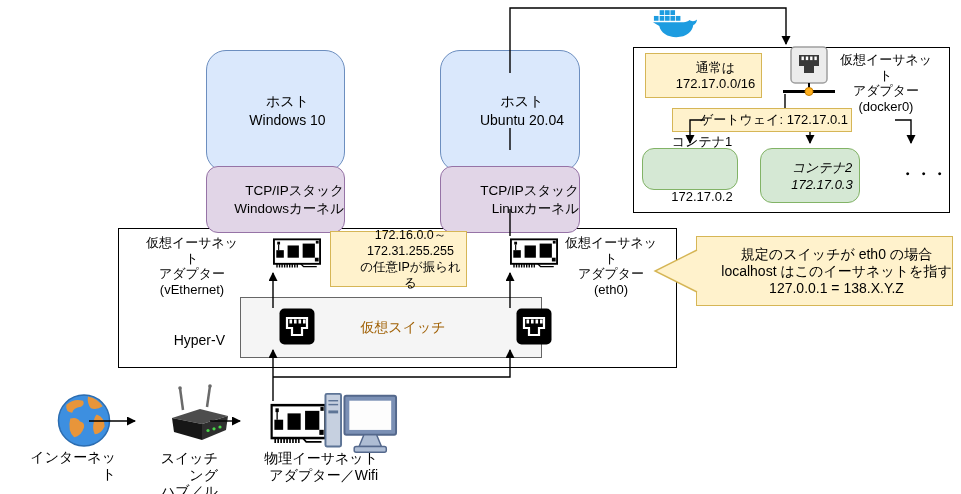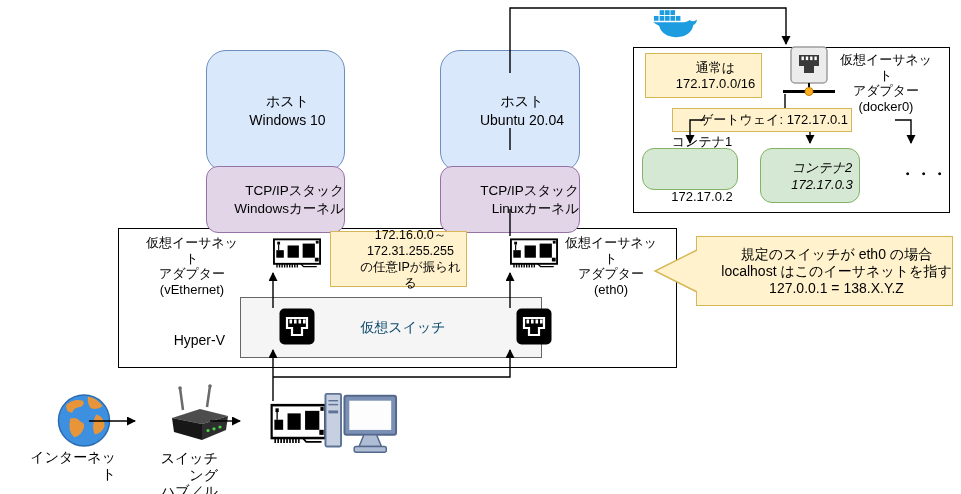--- a/index.html
+++ b/index.html
@@ -8,21 +8,21 @@
     font-family:"Liberation Sans","DejaVu Sans",sans-serif;color:#000;
   }
   .abs{position:absolute;box-sizing:border-box;padding-left:24px;}
   .center{display:flex;flex-direction:column;align-items:center;justify-content:center;text-align:center;}
   .host{background:#dae8fc;border:1px solid #6c8ebf;border-radius:20px;z-index:1;font-size:14px;line-height:19px;}
   .stack{background:#e1d5e7;border:1px solid #9673a6;border-radius:12px;z-index:2;font-size:13.5px;line-height:18px;align-items:flex-end;}
   .note{background:#fff2cc;border:1px solid #d6b656;z-index:2;font-size:12.5px;line-height:16px;}
   .container-box{background:#d5e8d4;border:1px solid #82b366;border-radius:12px;z-index:2;font-size:13px;line-height:17px;}
   .hyperv{border:1.3px solid #000;background:#fff;z-index:0;}
   .dockerbox{border:1.3px solid #000;background:#fff;z-index:0;}
-  .switch{background:#f5f5f5;border:1px solid #666;z-index:1;font-size:14px;color:#0c4a6e;}
+  .switch{background:#f5f5f5;border:1px solid #666;z-index:1;font-size:14px;color:#a16207;}
   .lbl{z-index:2;font-size:13px;line-height:15.5px;text-align:center;}
   .lbl14{z-index:2;font-size:14px;line-height:16.5px;text-align:right;}
   .icon{z-index:2;}
   .overlay{position:absolute;left:0;top:0;z-index:5;pointer-events:none;}
   .dots{z-index:2;font-size:15px;font-weight:bold;letter-spacing:1px;text-align:center;}
 </style>
 </head>
 <body>
 
 <div class="stage">
@@ -231,20 +231,24 @@
         <rect x="26" y="11" width="43" height="30" fill="#fdfdfd"></rect>
         <path d="M41,46 h13 l5,12 h-23 z" fill="#aebdd4" stroke="#54688c" stroke-width="1.5"></path>
         <rect x="31" y="58" width="33" height="6" rx="2" fill="#aebdd4" stroke="#54688c" stroke-width="1.5"></rect>
       </svg>
   </div>
 
   <div class="abs lbl14" style="left:4px;top:450px;width:112px;font-family:Liberation Serif, serif;">インターネット</div>
   <div class="abs lbl14" style="left:128px;top:450px;width:90px;">
     <div>スイッチング</div>
     <div>ハブ／ルータ</div>
+  </div>
+  <div class="abs lbl14" style="left:236px;top:450px;width:142px;">
+    <div>物理イーサネット</div>
+    <div>アダプター／Wifi</div>
   </div>
 
   <svg class="overlay" width="961" height="494" viewBox="0 0 961 494">
     <defs>
       <marker id="arr" markerUnits="userSpaceOnUse" markerWidth="12" markerHeight="12" refX="8" refY="4.5" orient="auto">
         <path d="M0,0 L9,4.5 L0,9 z" fill="#000"></path>
       </marker>
     </defs>
     <g stroke="#000" stroke-width="1.4" fill="none">
       <polyline points="510,73 510,8 786,8 786,44" marker-end="url(#arr)"></polyline>

